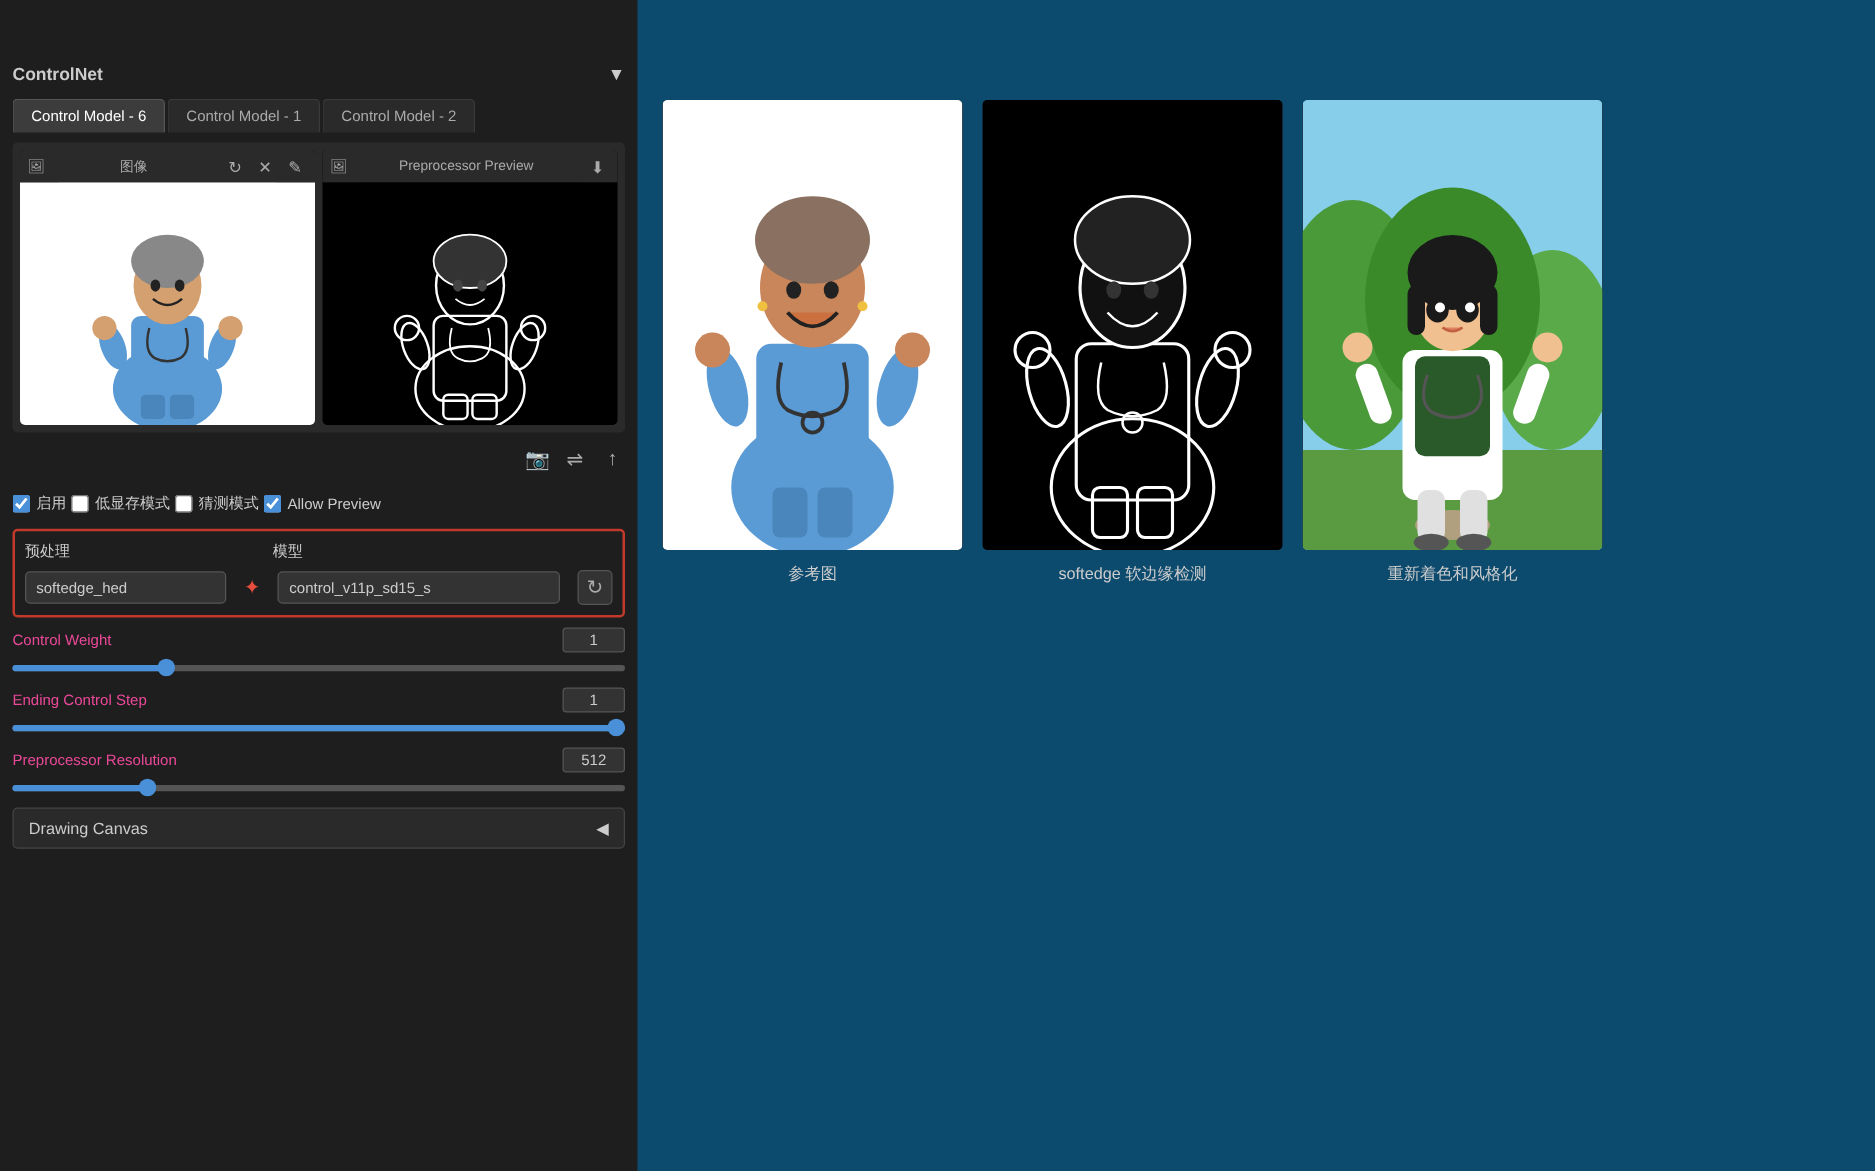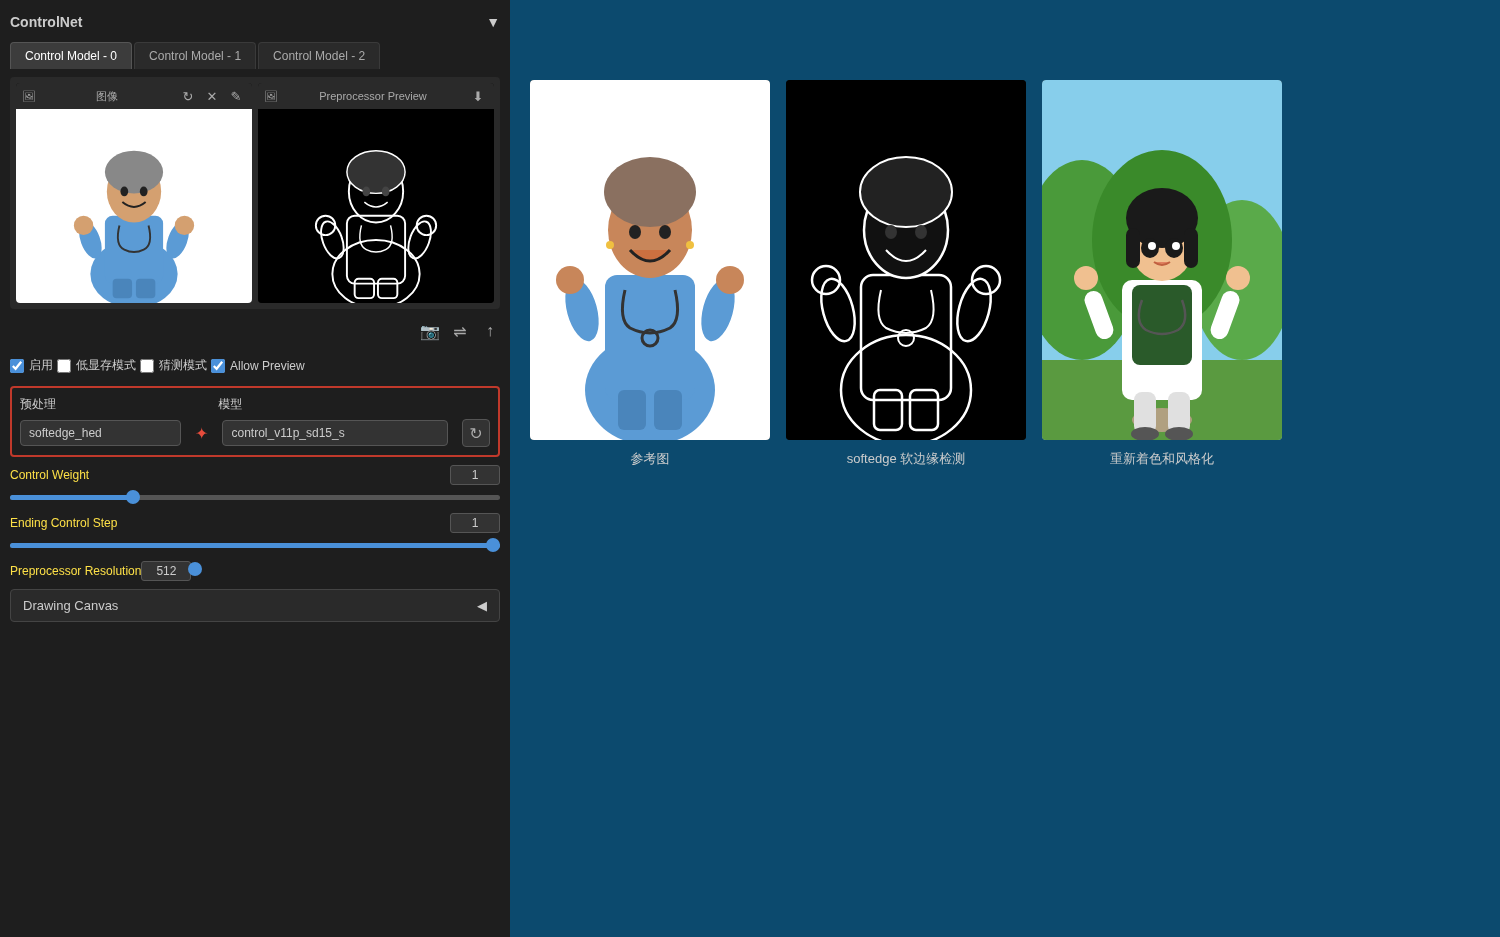--- a/index.html
+++ b/index.html
@@ -24,20 +24,21 @@
       flex-direction: column;
       gap: 8px;
       overflow-y: auto;
     }
 
     .panel-header {
       display: flex;
       justify-content: space-between;
       align-items: center;
       padding: 4px 0;
+      margin-top: 37px;
     }
 
     .panel-title {
       color: #ccc;
       font-size: 14px;
       font-weight: bold;
     }
 
     .panel-collapse-icon {
       color: #ccc;
@@ -238,21 +239,21 @@
       gap: 4px;
     }
 
     .slider-header {
       display: flex;
       justify-content: space-between;
       align-items: center;
     }
 
     .slider-label {
-      color: #fde047;
+      color: #ec4899;
       font-size: 12px;
     }
 
     .slider-value {
       background: #333;
       border: 1px solid #555;
       border-radius: 3px;
       color: #ccc;
       font-size: 12px;
       padding: 2px 6px;
@@ -394,42 +395,42 @@
       border-radius: 50%;
       position: absolute;
       top: 50%;
       transform: translateY(-50%);
       cursor: grab;
     }
 
     
     .preproc-res-row {
       display: flex;
-      flex-direction: row;
+      flex-direction: column;
       gap: 4px;
     }
 
     .preproc-res-header {
       display: flex;
       justify-content: space-between;
       align-items: center;
     }
   </style>
 </head>
 <body>
 
 <div class="left-panel">
 
   <div class="panel-header">
     <span class="panel-title">ControlNet</span>
     <span class="panel-collapse-icon">▼</span>
   </div>
 
   <div class="tabs-row">
-    <div class="tab active">Control Model - 0</div>
+    <div class="tab active">Control Model - 6</div>
     <div class="tab">Control Model - 1</div>
     <div class="tab">Control Model - 2</div>
   </div>
 
   <div class="images-row">
 
     <div class="image-box">
       <div class="image-box-header">
         <span style="font-size:11px;">🖼</span>
         <span>图像</span>

